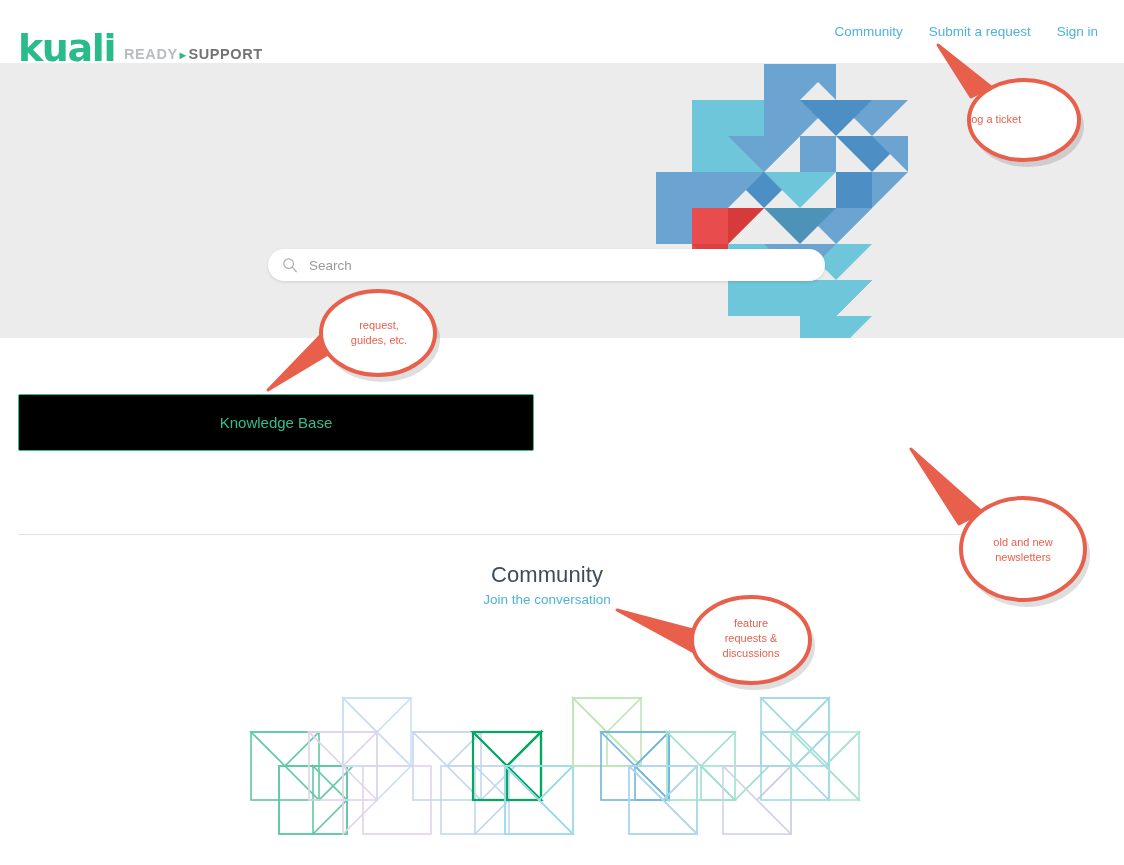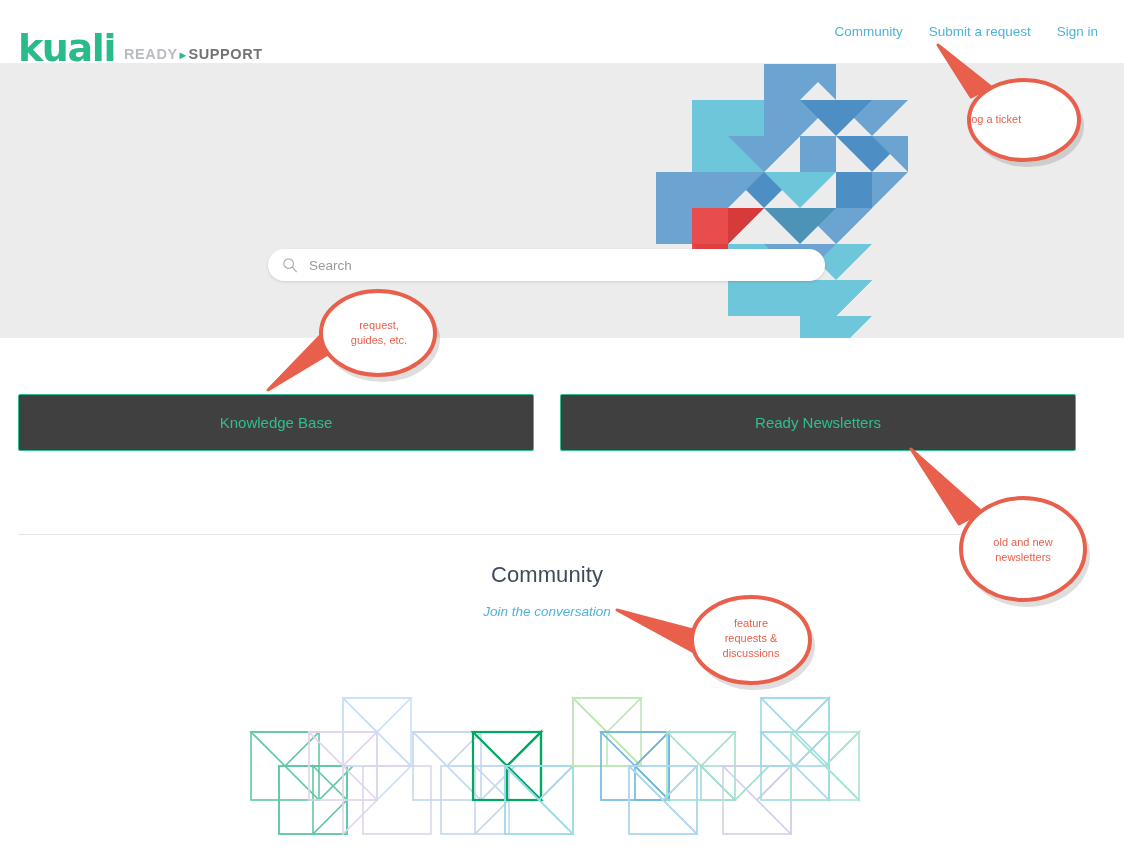--- a/index.html
+++ b/index.html
@@ -111,21 +111,21 @@
   .card-row {
     position: absolute;
     left: 18px; top: 394px;
     width: 1058px; height: 57px;
     display: flex;
     justify-content: space-between;
   }
   .card-btn {
     width: 516px; height: 57px;
     border: 1px solid #2fbe8f;
-    background: #404040;
+    background: #000000;
     border-radius: 2px;
     display: flex;
     align-items: center;
     justify-content: center;
     color: #2fbe8f;
     font-size: 15px;
     cursor: pointer;
     text-decoration: none;
   }
 
@@ -145,25 +145,24 @@
   }
   .community-title {
     font-size: 22px;
     color: #3e4b5b;
     font-weight: normal;
     margin: 0;
     letter-spacing: 0.1px;
   }
   .community-link {
     display: inline-block;
-    margin-top: 16px;
+    margin-top: 4px;
     font-size: 13.5px;
     color: #4fb3d9;
     text-decoration: none;
-    font-style: italic;
   }
   .community-art {
     position: absolute;
     left: 243px; top: 690px;
     width: 620px; height: 145px;
   }
 
   
   .callout {
     position: absolute;
@@ -246,21 +245,20 @@
         <circle cx="8.3" cy="8.3" r="6" fill="none" stroke="#b0b0b0" stroke-width="1.5"></circle>
         <line x1="12.7" y1="12.7" x2="18" y2="18.4" stroke="#b0b0b0" stroke-width="1.5" stroke-linecap="round"></line>
       </svg>
       <input class="search-input" type="text" placeholder="Search" style="">
     </div>
   </div>
 </div>
 
 <div class="card-row">
   <a class="card-btn" href="#">Knowledge Base</a>
-  <a class="card-btn" href="#">Ready Newsletters</a>
 </div>
 
 <div class="divider"></div>
 
 <div class="community">
   <h2 class="community-title">Community</h2>
   <a class="community-link" href="#">Join the conversation</a>
 </div>
 
 <svg class="community-art" viewBox="0 0 620 145">

